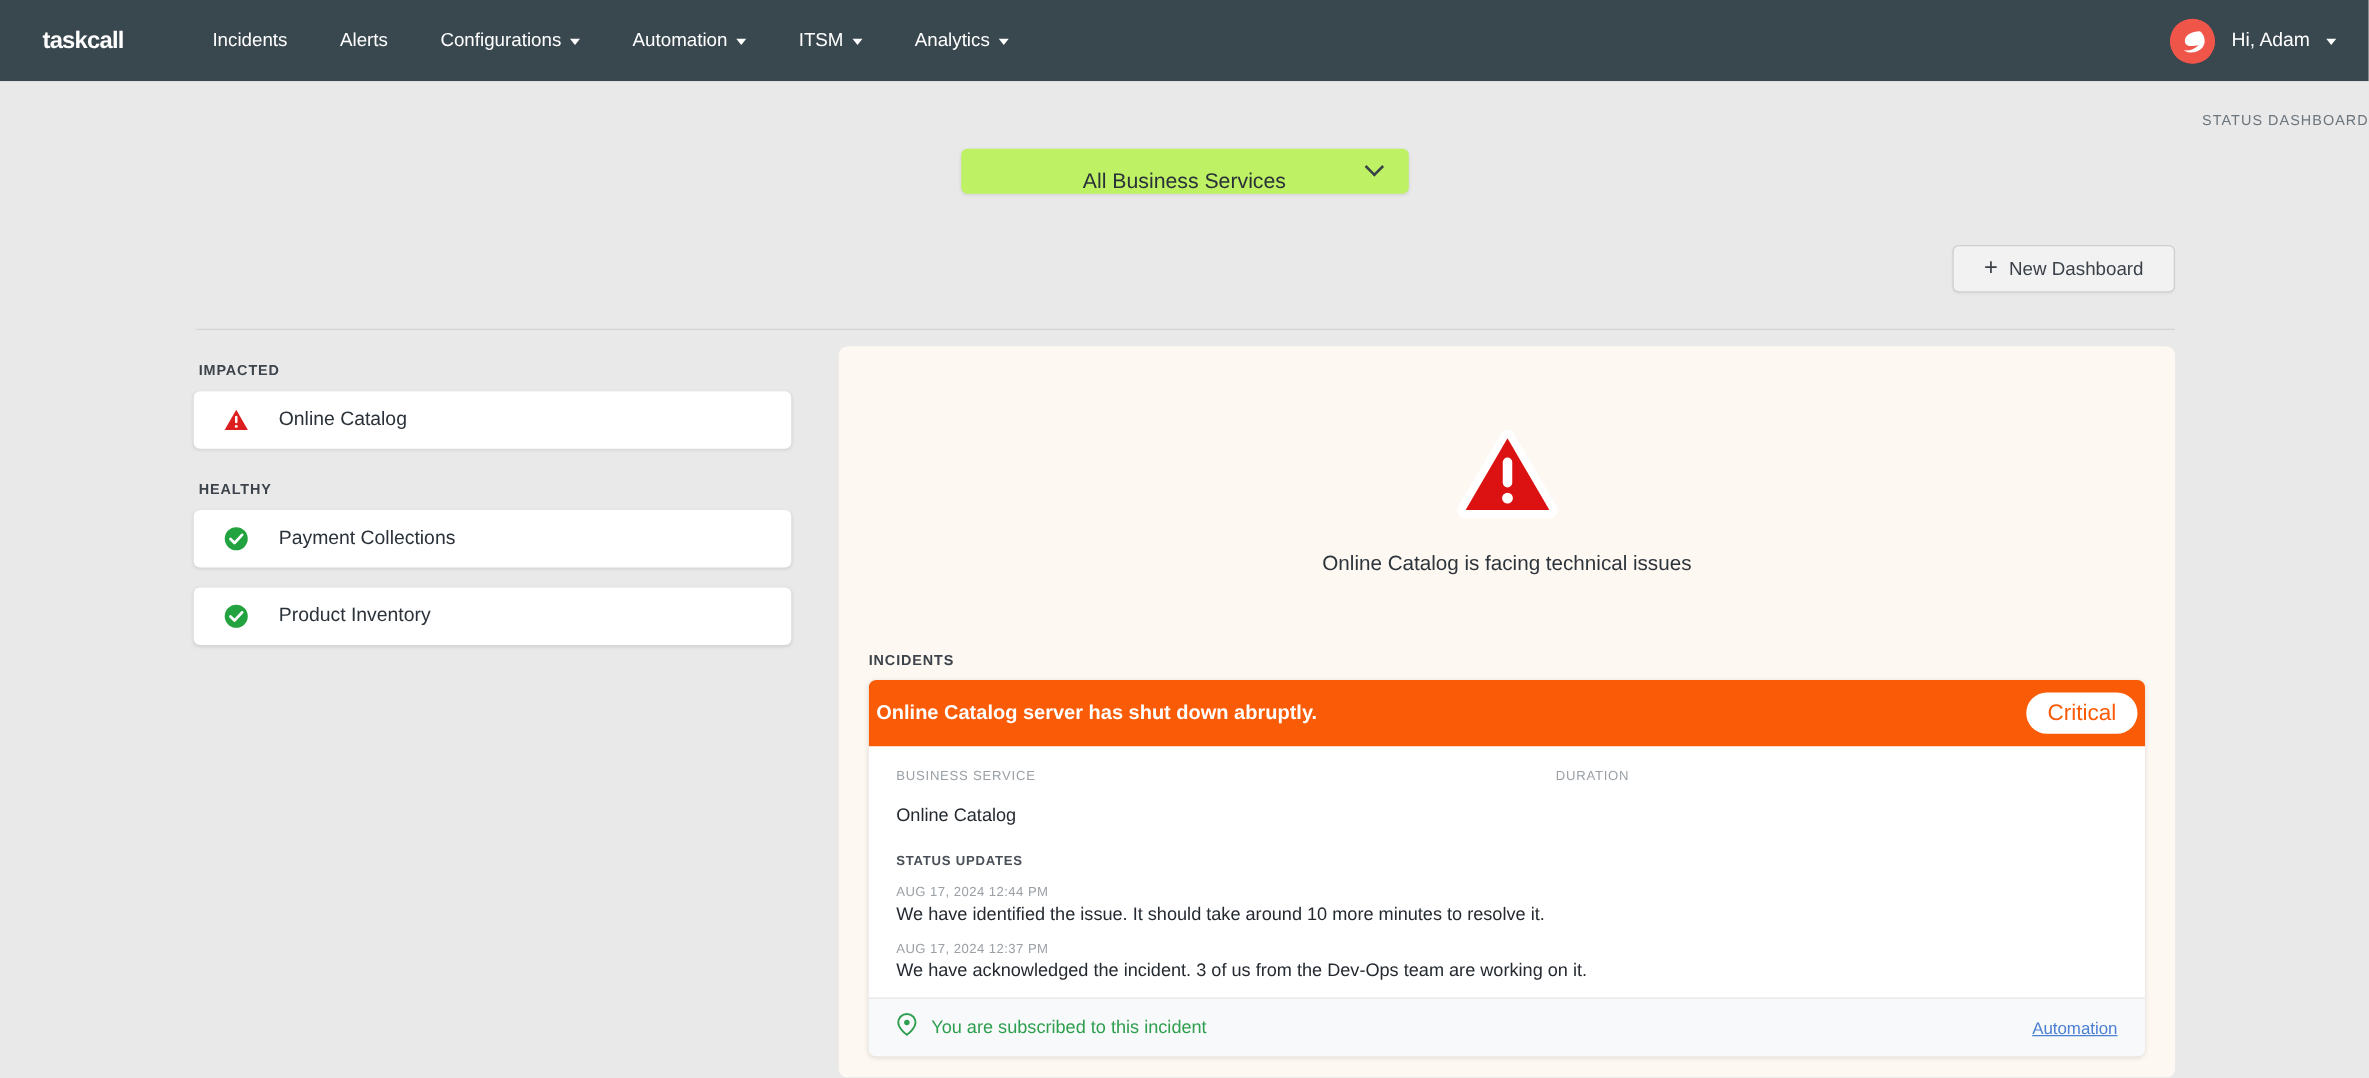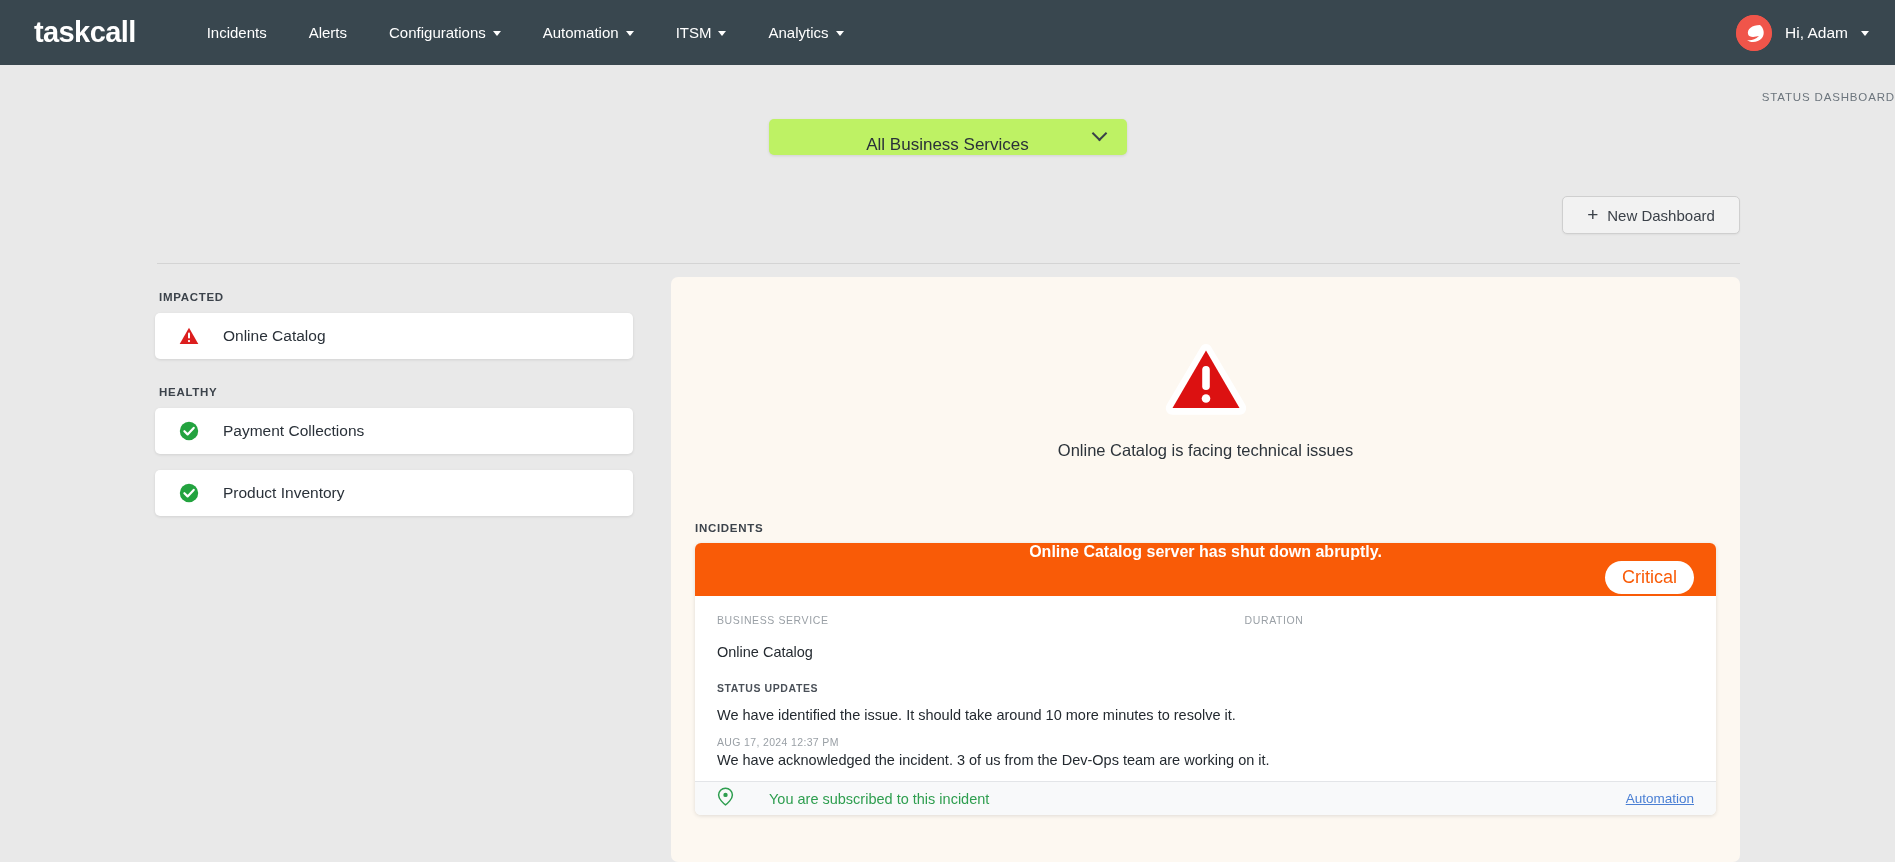--- a/index.html
+++ b/index.html
@@ -20,21 +20,21 @@
   
   .navbar {
     height: 65px;
     background: #39474f;
     display: flex;
     align-items: center;
     padding: 0 26px 0 34px;
     position: relative;
   }
   .brand {
-    font-size: 29px;
+    font-size: 19px;
     font-weight: 700;
     color: #ffffff;
     letter-spacing: -0.6px;
     margin-right: 50px;
     white-space: nowrap;
   }
   .nav-links {
     display: flex;
     align-items: center;
     gap: 0px;
@@ -248,22 +248,21 @@
     background: #ffffff;
     border-radius: 6px;
     box-shadow: 0 1px 4px rgba(0,0,0,0.12);
     overflow: hidden;
   }
   .inc-head {
     background: #f95b07;
     height: 53px;
     display: flex;
     align-items: center;
-    padding: 0 22px;
-    flex-direction: column;
+    padding: 0 6px;
   }
   .inc-title {
     color: #ffffff;
     font-size: 16px;
     font-weight: 700;
   }
   .severity-badge {
     margin-left: auto;
     background: #ffffff;
     color: #f95b07;
@@ -300,25 +299,24 @@
     letter-spacing: 0.35px;
     color: #9aa0a6;
     margin-bottom: 4px;
   }
   .update-msg { font-size: 14.5px; color: #242a30; }
 
   .inc-footer {
     margin: 8px -22px 0 -22px;
     background: #f8f9fa;
     border-top: 1px solid #e3e5e8;
-    height: 34px;
+    height: 47px;
     display: flex;
     align-items: center;
     padding: 0 22px;
-    gap: 24px;
   }
   .sub-text {
     color: #2e9e4f;
     font-size: 14.5px;
     margin-left: 11px;
   }
   .unsub {
     margin-left: auto;
     color: #4a7fd4;
     font-size: 13.5px;
@@ -461,20 +459,21 @@
               <div class="meta-value">Online Catalog</div>
             </div>
             <div class="meta-col dur">
               <div class="meta-label">DURATION</div>
             </div>
           </div>
 
           <div class="updates-label">STATUS UPDATES</div>
 
           <div class="update">
+            <div class="update-ts">AUG 17, 2024 12:44 PM</div>
             <div class="update-msg">We have identified the issue. It should take around 10 more minutes to resolve it.</div>
           </div>
 
           <div class="update">
             <div class="update-ts">AUG 17, 2024 12:37 PM</div>
             <div class="update-msg">We have acknowledged the incident. 3 of us from the Dev-Ops team are working on it.</div>
           </div>
 
           <div class="inc-footer">
             <span>

